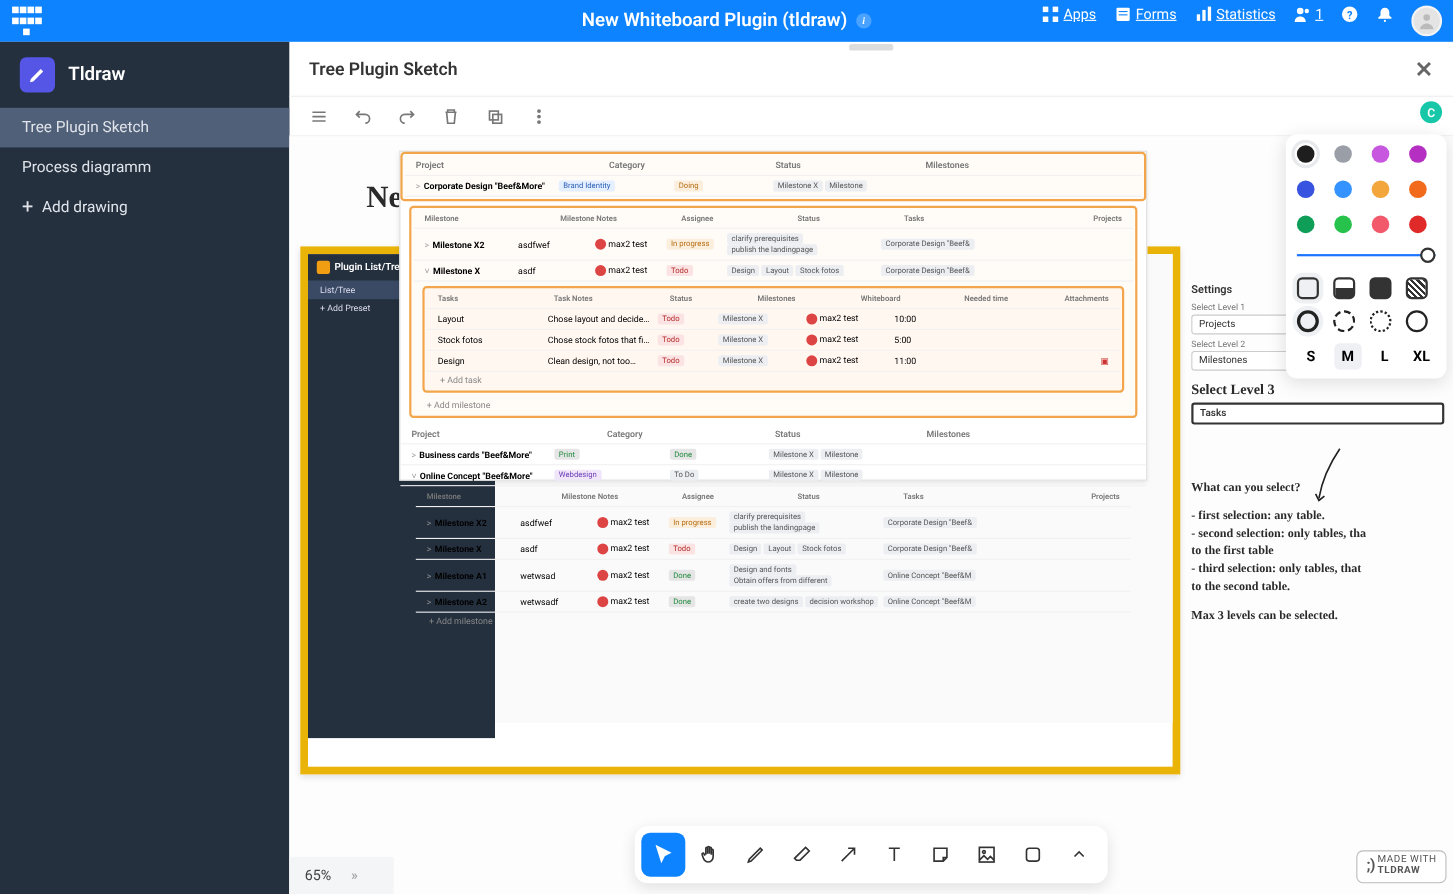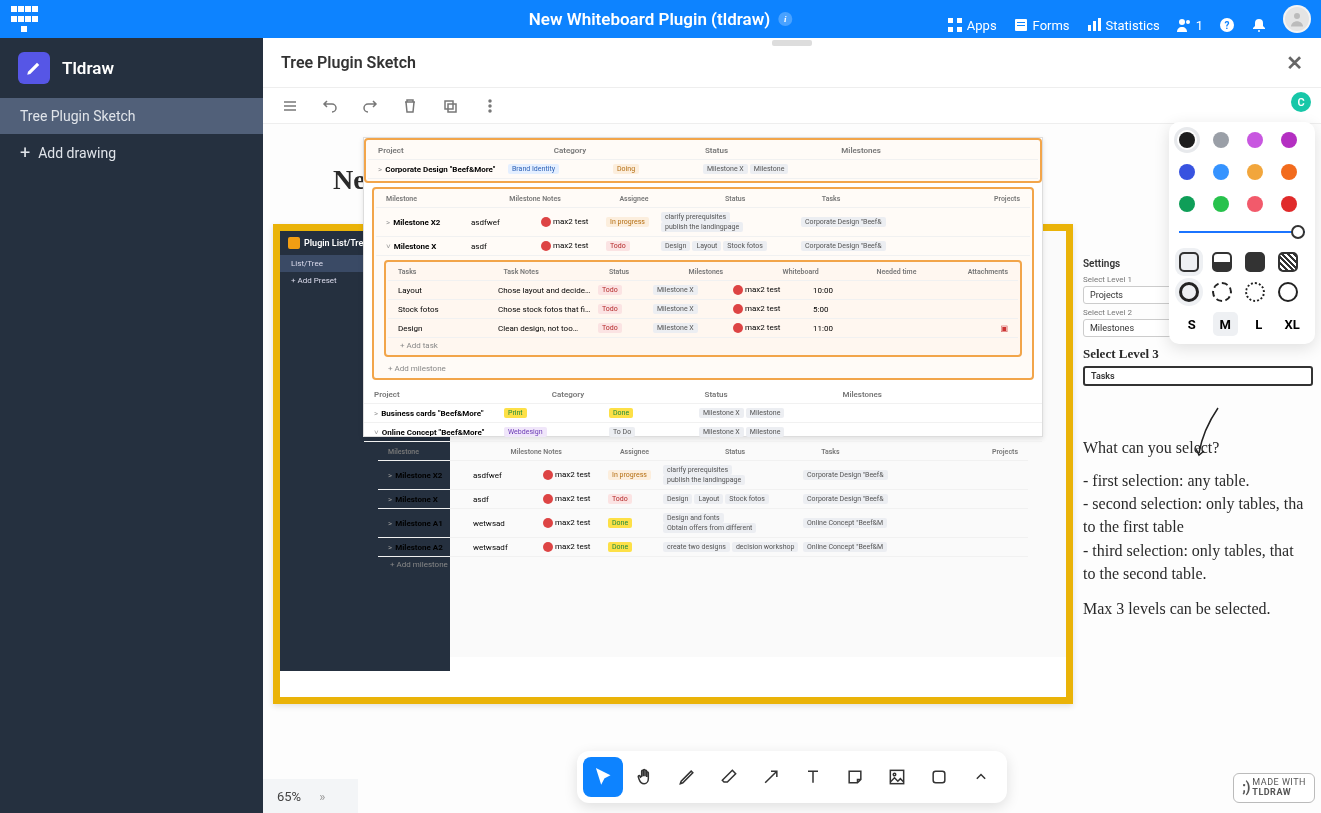--- a/index.html
+++ b/index.html
@@ -4,21 +4,21 @@
 <style>
 * { box-sizing: border-box; margin: 0; padding: 0; font-family: -apple-system, BlinkMacSystemFont, "Segoe UI", Roboto, sans-serif; }
 body { width: 1321px; height: 813px; overflow: hidden; background: #fff; }
 
 
 .topbar { height: 38px; background: #0d83ff; display: flex; align-items: center; color: #fff; padding: 0 10px; position: relative; }
 .topbar .apps-grid { width: 28px; height: 28px; display: flex; flex-wrap: wrap; gap: 1px; align-items: center; justify-content: center; cursor: pointer; }
 .apps-grid span { width: 6px; height: 6px; background: #fff; display: block; }
 .topbar .title { position: absolute; left: 50%; transform: translateX(-50%); font-weight: 600; font-size: 17px; display: flex; align-items: center; gap: 8px; }
 .topbar .info-circle { width: 14px; height: 14px; border-radius: 50%; background: rgba(255,255,255,0.25); display: inline-flex; align-items: center; justify-content: center; font-size: 9px; font-weight: 700; font-style: italic; font-family: Georgia, serif; }
-.topbar .right { margin-left: auto; display: flex; align-items: flex-end; gap: 16px; font-size: 13px; }
+.topbar .right { margin-left: auto; display: flex; align-items: flex-start; gap: 16px; font-size: 13px; text-decoration: underline; }
 .topbar .right .item { display: flex; align-items: center; gap: 4px; cursor: pointer; }
 .topbar .icon-svg { width: 16px; height: 16px; fill: #fff; }
 .topbar .avatar { width: 28px; height: 28px; border-radius: 50%; background: #e4e4e4; border: 2px solid rgba(255,255,255,0.6); display: flex; align-items: center; justify-content: center; }
 .topbar .avatar svg { width: 18px; height: 18px; fill: #bbb; }
 
 
 .sidebar { position: absolute; top: 38px; left: 0; width: 263px; bottom: 0; background: #25303f; color: #fff; }
 .sidebar .plugin-header { display: flex; align-items: center; gap: 12px; padding: 14px 18px; }
 .sidebar .plugin-icon { width: 32px; height: 32px; border-radius: 6px; background: #5656e6; display: flex; align-items: center; justify-content: center; }
 .sidebar .plugin-icon svg { width: 18px; height: 18px; fill: #fff; }
@@ -53,36 +53,36 @@
 .mock .mock-side-item.act { background: #3a4a65; }
 .mock .mock-content { position: absolute; top: 0; left: 170px; right: 0; bottom: 40px; background: #fafafa; font-size: 8px; color: #555; }
 .mock .mock-crumbs { padding: 4px 8px; font-size: 8px; color: #666; }
 
 .card1 { position: absolute; top: 13px; left: 100px; width: 680px; height: 300px; background: #fff; border: 1px solid #ddd; box-shadow: 0 2px 5px rgba(0,0,0,0.1); font-size: 8px; }
 .card1 .row { display: flex; padding: 4px 10px; border-bottom: 1px solid #f1f1f1; align-items: center; }
 .card1 .row.hdr { font-weight: 600; color: #777; gap: 48px; }
 .card1 .c1 { width: 130px; } .card1 .c2 { width: 105px; } .card1 .c3 { width: 90px; } .card1 .c4 { width: 190px; }
 .chip { display: inline-block; padding: 1px 4px; border-radius: 2px; font-size: 7px; margin-right: 2px; }
 .chip.blue { background: #e4efff; color: #2a5fb5; }
-.chip.green { background: #fde047; color: #1e8a3d; }
+.chip.green { background: #e5e5e5; color: #1e8a3d; }
 .chip.orange { background: #fceedd; color: #b56e12; }
 .chip.red { background: #fbe3e3; color: #b52a2a; }
 .chip.purple { background: #f0e6fa; color: #6b3ab5; }
 .chip.gray { background: #eceef2; color: #555; }
 .avatar-sm { width: 10px; height: 10px; border-radius: 50%; background: #d44; display: inline-block; vertical-align: middle; margin-right: 2px; }
 .box-orange { border: 2px solid #f2a54a; border-radius: 4px; background: rgba(255,230,200,0.15); }
 .arr { color: #999; margin-right: 3px; display: inline-block; font-size: 8px; }
 .add-sm { color: #888; font-size: 8px; padding: 3px 12px; }
 
 .settings-panel { position: absolute; top: 134px; left: 820px; width: 230px; font-size: 10px; color: #333; }
 .settings-panel .title { font-weight: 600; font-size: 10px; margin-bottom: 6px; }
 .settings-panel .lbl { font-size: 8px; color: #777; margin-top: 4px; }
 .settings-panel .sel { border: 1px solid #ccc; padding: 3px 6px; font-size: 9px; margin-top: 2px; border-radius: 3px; background: #fff; }
 .settings-panel .sel.dark { border: 2px solid #333; font-weight: 600; }
-.hand-text { font-family: "Comic Sans MS", cursive; font-weight: 400; font-size: 16px; color: #2a2a2a; line-height: 1.45; }
+.hand-text { font-family: "Comic Sans MS", cursive; font-weight: 700; font-size: 11px; color: #2a2a2a; line-height: 1.45; }
 
 
 .style-panel { position: absolute; top: 122px; right: 6px; width: 146px; background: #fff; border-radius: 10px; box-shadow: 0 4px 16px rgba(0,0,0,0.12); padding: 10px 10px 8px; z-index: 20; }
 .color-grid { display: flex; flex-wrap: wrap; gap: 16px 18px; margin-bottom: 10px; }
 .color-dot { width: 16px; height: 16px; border-radius: 50%; cursor: pointer; }
 .color-dot.sel { outline: 3px solid #e7e9ec; outline-offset: 2px; }
 .slider { width: 100%; height: 20px; position: relative; margin: 6px 0 10px; }
 .slider .track { position: absolute; top: 9px; left: 0; right: 0; height: 2px; background: #1b74ff; }
 .slider .knob { position: absolute; top: 3px; right: 0; width: 14px; height: 14px; border: 2px solid #333; border-radius: 50%; background: #fff; }
 .fill-row { display: flex; gap: 13px; margin-bottom: 10px; }
@@ -186,20 +186,21 @@
 <div class="sidebar">
   <div class="plugin-header">
     <div class="plugin-icon">
       <svg viewBox="0 0 24 24">
           <path d="M3 21l4-1 12-12-3-3L4 17l-1 4z"></path>
         </svg>
     </div>
     <div class="plugin-name">Tldraw</div>
   </div>
   <div class="nav-item active">Tree Plugin Sketch</div>
+  <div class="nav-item">Process diagramm</div>
   <div class="nav-item add-item">
     <span class="plus">+</span>
     <span>Add drawing</span>
   </div>
 </div>
 
 <div class="main">
   <div class="drag-handle"></div>
   <div class="tab-header">
     <span>Tree Plugin Sketch</span>

